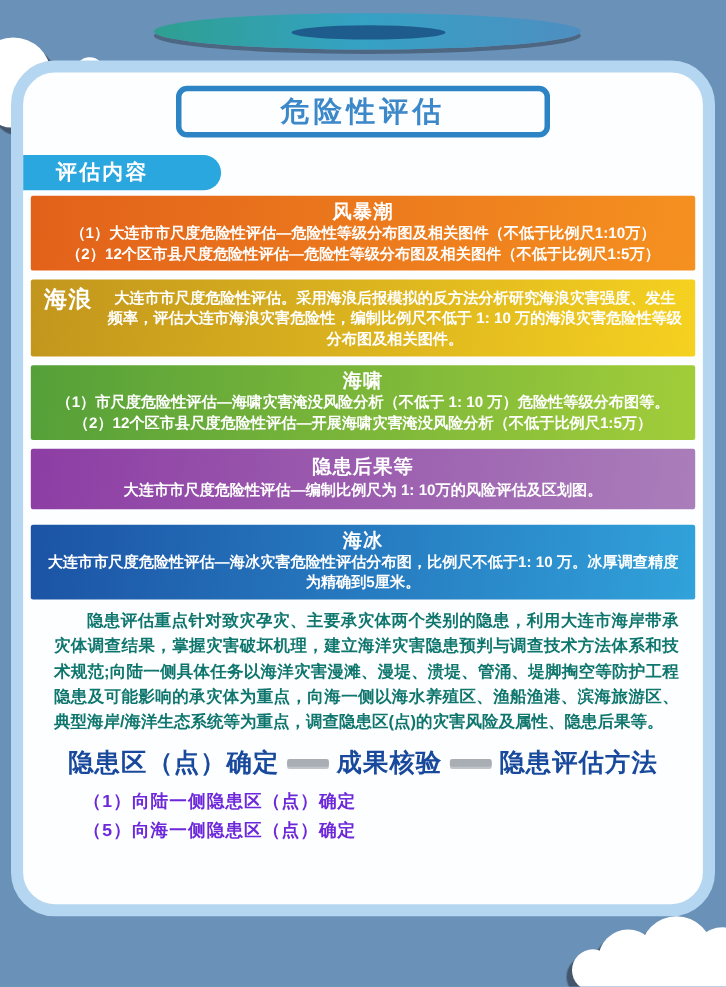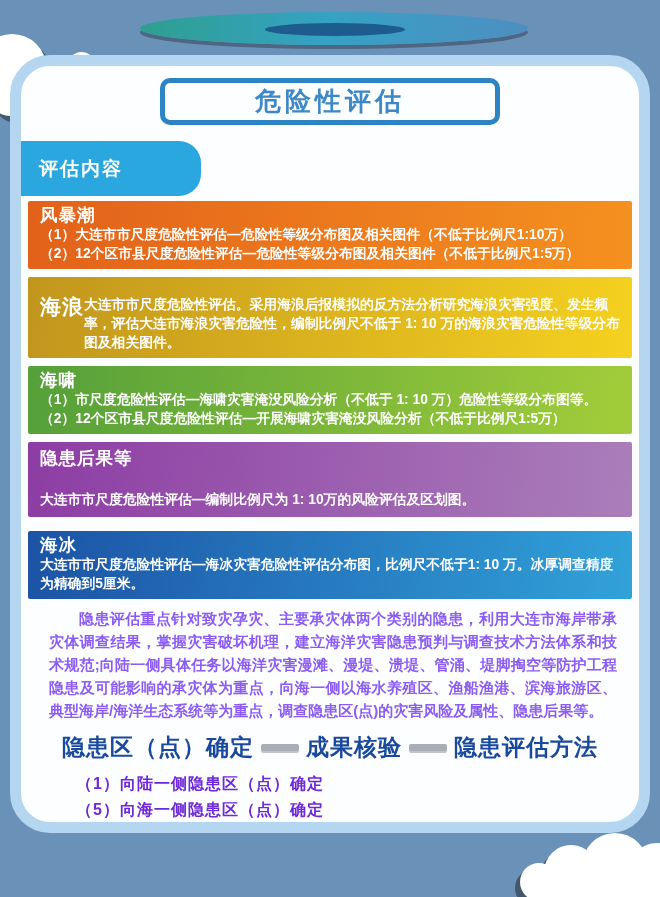--- a/index.html
+++ b/index.html
@@ -29,40 +29,40 @@
   .cloud-br .p5{left:20px;top:50px;width:120px;height:48px;border-radius:26px;}
 
   
   .panel{position:absolute;left:10px;top:55px;width:640px;height:778px;box-sizing:border-box;
          background:#fdfeff;border:11px solid #b4d6f1;border-radius:40px;overflow:hidden;}
 
   .title-box{margin:12px auto 0;width:340px;height:47px;box-sizing:border-box;
          border:5px solid #2c84c5;border-radius:10px;display:flex;align-items:center;justify-content:center;
          font-size:26px;font-weight:bold;color:#3d88c9;letter-spacing:4px;}
 
-  .banner{width:180px;height:55px;box-sizing:border-box;background:#29a7de;
+  .banner{width:180px;height:32px;box-sizing:border-box;background:#29a7de;
          border-radius:0 22px 22px 0;color:#ffffff;font-size:19px;font-weight:bold;letter-spacing:2px;
-         display:flex;align-items:center;padding-left:18px;}
+         display:flex;align-items:center;padding-left:30px;}
   .banner-assess{margin-top:16px;}
   .banner-focus{margin-top:0;width:172px;}
 
-  .bars{margin:5px 7px 0 7px;}
+  .bars{margin:5px 7px 0 7px;text-align:center;}
   .bar{margin-bottom:8px;padding:4px 12px 6px 12px;color:#ffffff;font-weight:bold;border-radius:2px;}
   .bar-name{font-size:17.5px;line-height:20px;letter-spacing:1px;}
   .bar-line{font-size:13.8px;line-height:19px;}
   .bar-storm  {background:linear-gradient(96deg,#e2611a 0%,#f59120 100%);}
-  .bar-wave   {background:linear-gradient(96deg,#c2961d 0%,#f5d120 100%);display:flex;padding-top:18px;}
+  .bar-wave   {background:linear-gradient(96deg,#c2961d 0%,#f5d120 100%);display:flex;gap:14px;padding-top:7px;}
   .bar-wave .bar-name{font-size:21px;line-height:24px;flex:0 0 auto;}
   .bar-wave .bar-text{flex:1;}
   .bar-tsunami{background:linear-gradient(96deg,#55a039 0%,#a2cd3a 100%);}
   .bar-sealevel{background:linear-gradient(96deg,#8d3da4 0%,#aa7eba 100%);padding-top:6px;padding-bottom:8px;}
-  .bar-sealevel .bar-line{margin-top:22px;}
+  .bar-sealevel .bar-line{margin-top:2px;}
   .bar-seaice {background:linear-gradient(96deg,#1c53a5 0%,#31a2da 100%);margin-top:14px;}
 
-  .focus-paragraph{margin:6px 22px 0 28px;color:#8b5cf6;font-size:15px;line-height:23px;
+  .focus-paragraph{margin:6px 22px 0 28px;color:#0f766e;font-size:15px;line-height:23px;
          font-weight:bold;text-indent:2em;text-align:justify;}
 
   .flow{margin-top:10px;display:flex;align-items:center;justify-content:center;gap:7px;
          color:#19499c;font-size:23px;font-weight:bold;letter-spacing:1px;}
   .flow-dash{width:38px;height:7px;background:#a9aeb4;border-radius:2px;
          box-shadow:0 2px 0 rgba(120,126,134,.45);}
 
   .subitems{margin:8px 0 0 55px;}
   .subitem{color:#6d28d9;font-size:16px;font-weight:bold;line-height:26px;letter-spacing:1px;}
 </style>

